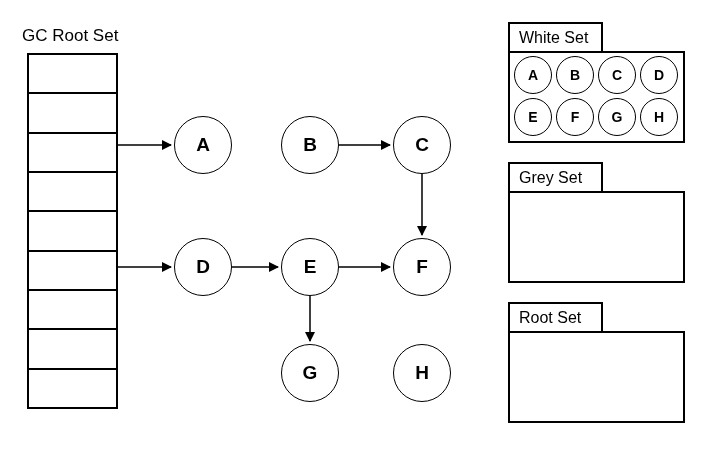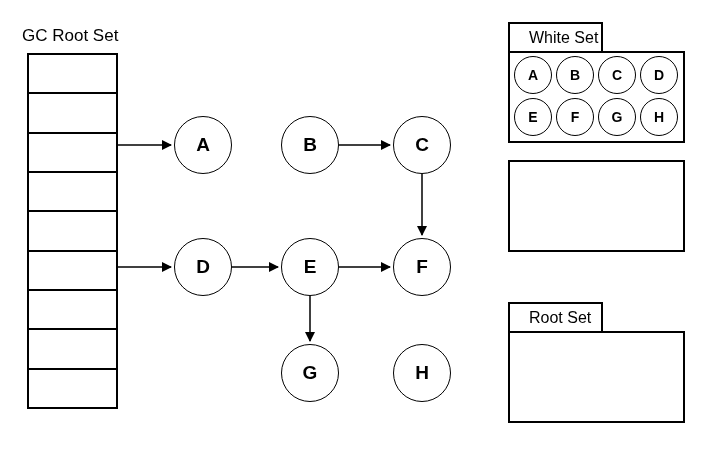--- a/index.html
+++ b/index.html
@@ -71,21 +71,21 @@
   .set-tab {
     position: relative;
     z-index: 2;
     width: 95px;
     height: 31px;
     box-sizing: border-box;
     border: 2px solid #000000;
     background: #ffffff;
     display: flex;
     align-items: center;
-    padding-left: 19px;
+    padding-left: 9px;
     font-size: 16px;
     white-space: nowrap;
   }
   .set-body {
     position: relative;
     z-index: 1;
     margin-top: -2px;
     width: 177px;
     height: 92px;
     box-sizing: border-box;
@@ -166,20 +166,23 @@
         <div class="member">C</div>
         <div class="member">D</div>
         <div class="member">E</div>
         <div class="member">F</div>
         <div class="member">G</div>
         <div class="member">H</div>
       </div>
   </div>
 
   <div class="set-folder grey">
+    <div class="set-tab">
+      <span>Grey Set</span>
+    </div>
     <div class="set-body"></div>
   </div>
 
   <div class="set-folder black">
     <div class="set-tab">
       <span>Root Set</span>
     </div>
     <div class="set-body"></div>
   </div>
 

